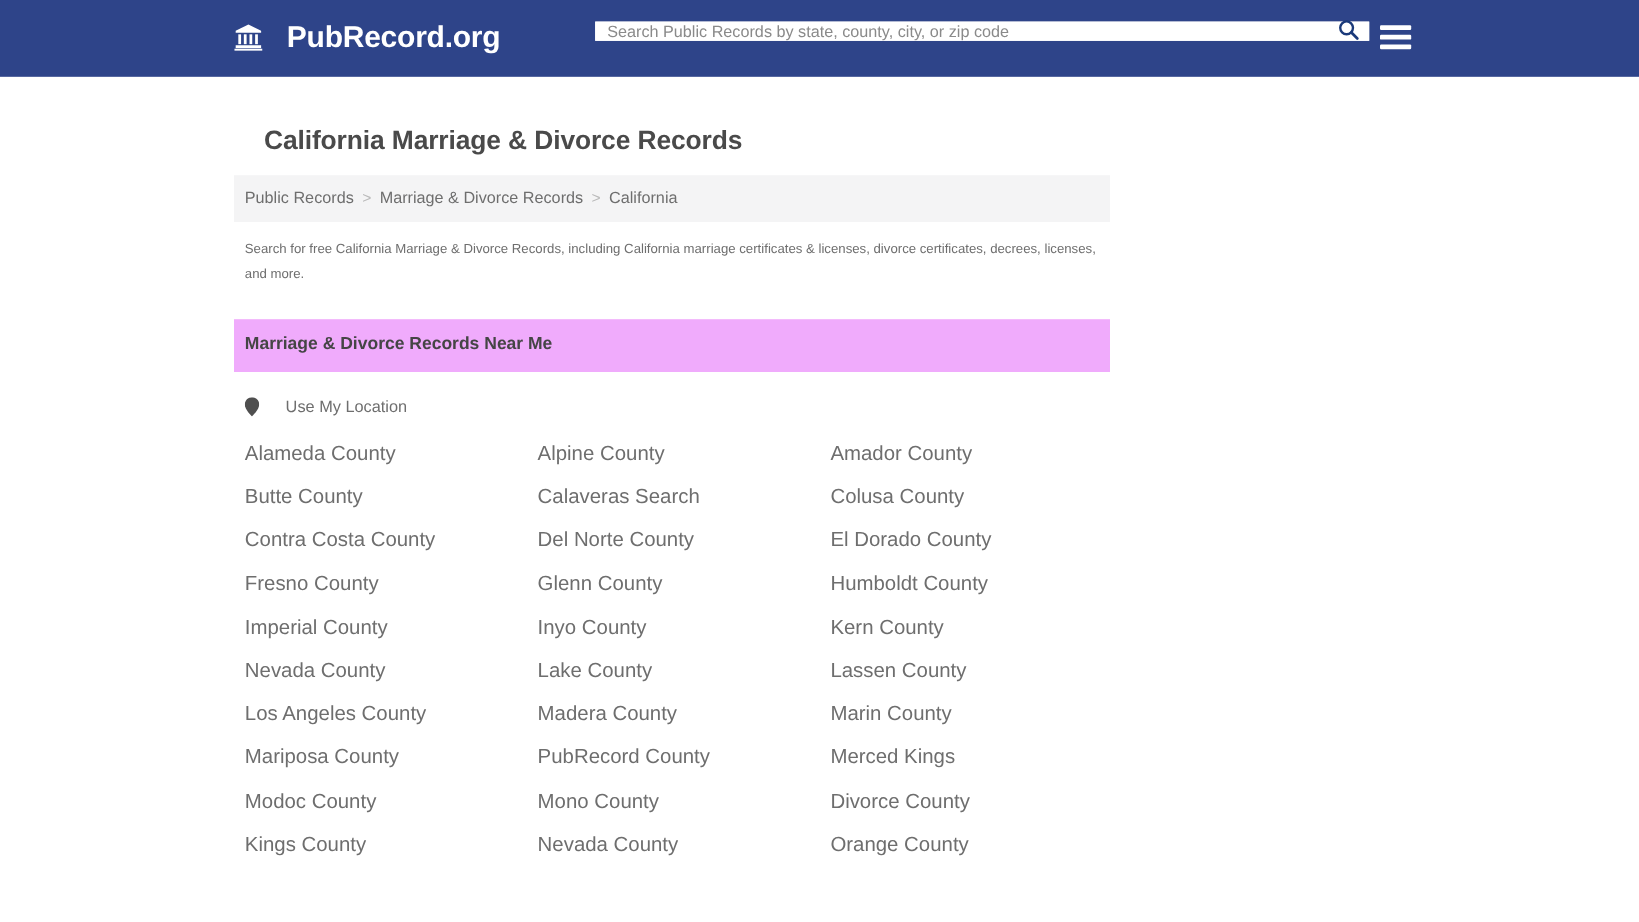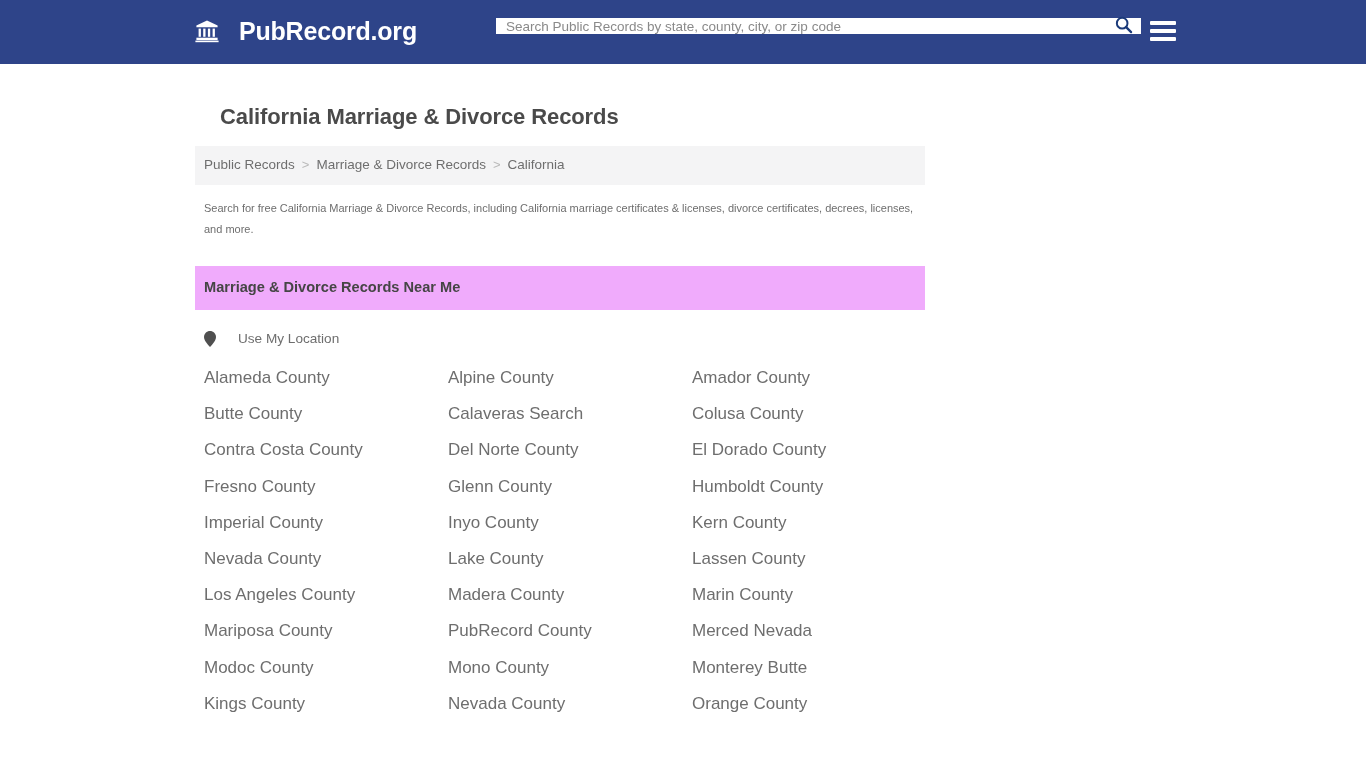--- a/index.html
+++ b/index.html
@@ -280,24 +280,24 @@
           <a class="county-link" href="#">Inyo County</a>
           <a class="county-link" href="#">Kern County</a>
           <a class="county-link" href="#">Nevada County</a>
           <a class="county-link" href="#">Lake County</a>
           <a class="county-link" href="#">Lassen County</a>
           <a class="county-link" href="#">Los Angeles County</a>
           <a class="county-link" href="#">Madera County</a>
           <a class="county-link" href="#">Marin County</a>
           <a class="county-link" href="#">Mariposa County</a>
           <a class="county-link" href="#">PubRecord County</a>
-          <a class="county-link" href="#">Merced Nevada</a>
+          <a class="county-link" href="#">Merced Kings</a>
           <a class="county-link" href="#">Modoc County</a>
           <a class="county-link" href="#">Mono County</a>
-          <a class="county-link" href="#">Monterey Butte</a>
+          <a class="county-link" href="#">Divorce County</a>
           <a class="county-link" href="#">Kings County</a>
           <a class="county-link" href="#">Nevada County</a>
           <a class="county-link" href="#">Orange County</a>
         </div>
 
     </div>
   </div>
 </div>
 
 </body></html>

